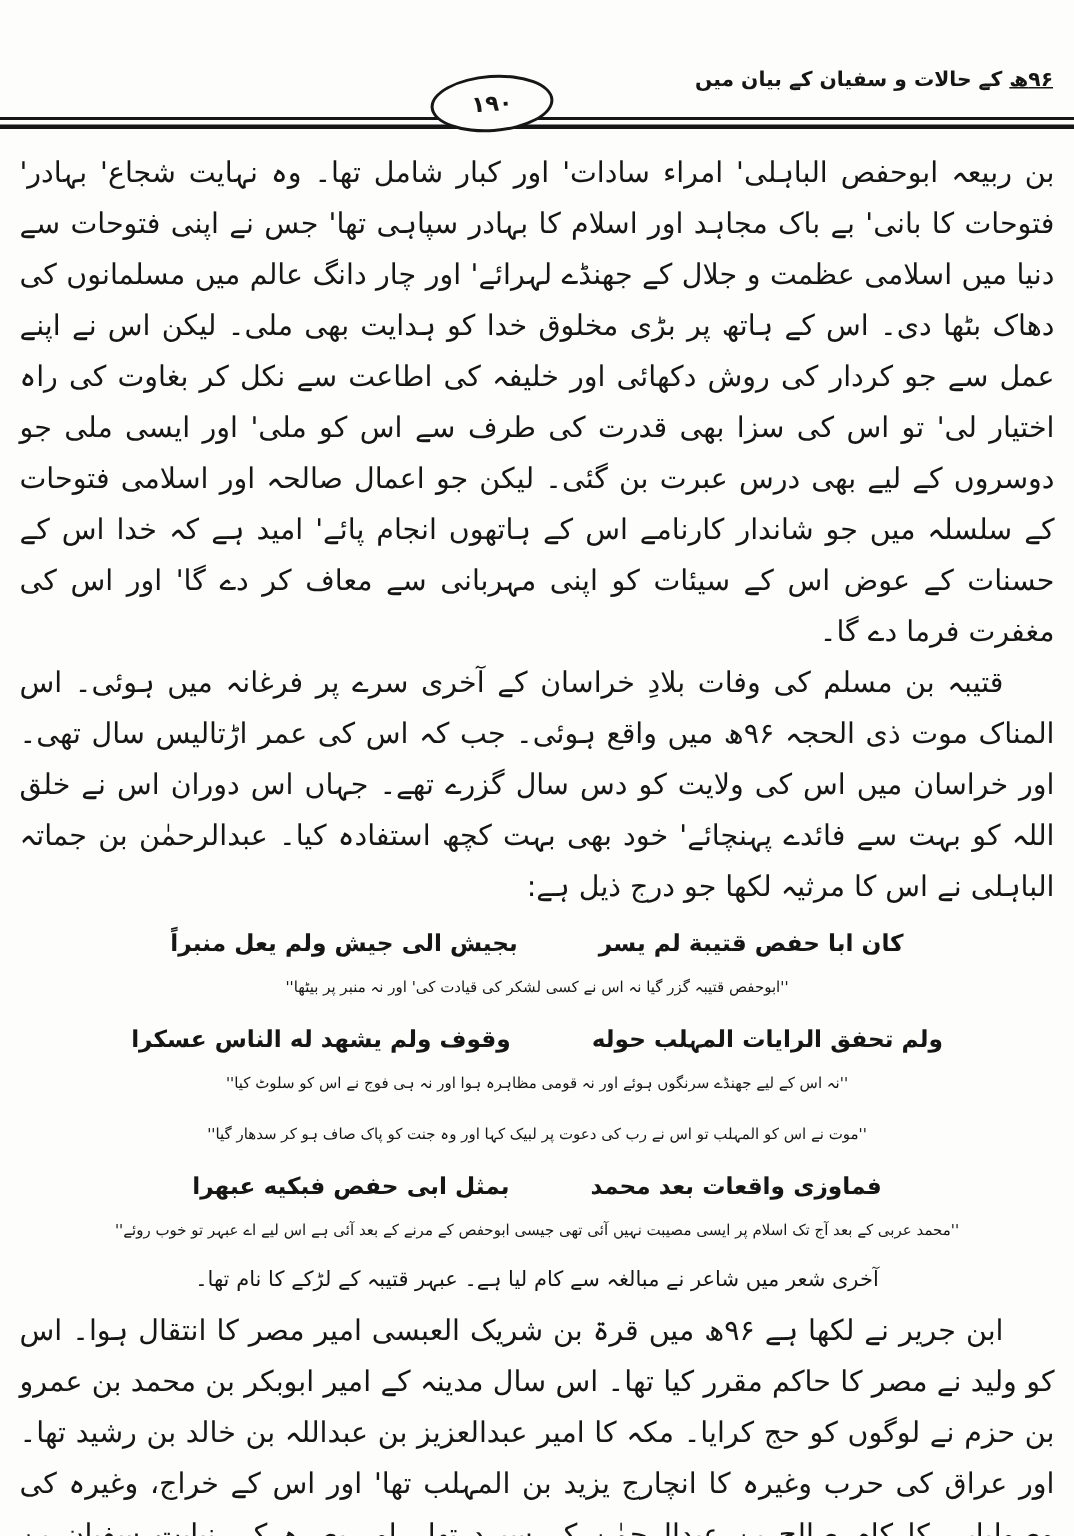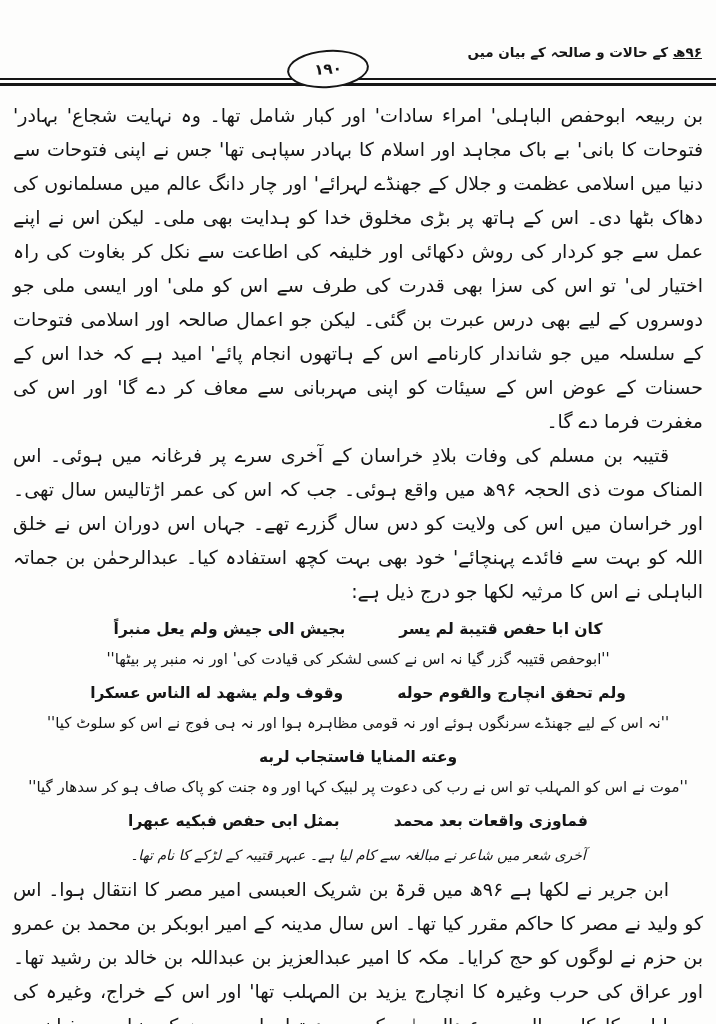--- a/index.html
+++ b/index.html
@@ -54,41 +54,40 @@
   .poem{margin:2px 0 0;}
   .couplet{
     display:flex;justify-content:center;gap:54px;
     font-size:15.5px;font-weight:bold;
     line-height:30px;margin-top:6px;
     font-family:"DejaVu Sans",sans-serif;
   }
   .hemistich{white-space:nowrap;}
   .translation{
     text-align:center;
-    font-size:15px;
+    font-size:10px;
     line-height:26px;
     margin:2px 6px 4px;
   }
   .note{
     margin:4px 0 2px;
     text-align:center;
     font-size:14px;
     line-height:30px;
-    font-style:italic;
   }
 </style>
 </head>
 <body>
 
 <div class="page">
 
   <div class="hdr">
     <div class="hdr-row">
       <span class="hdr-chapter">
-        <span class="year">۹۶ھ</span><span> کے حالات و صالحہ کے بیان میں</span>
+        <span class="year">۹۶ھ</span><span> کے حالات و سفیان کے بیان میں</span>
       </span>
     </div>
     <div class="hdr-rule"></div>
     <div class="page-oval">
       <span>۱۹۰</span>
     </div>
   </div>
 
   <div class="content">
 
@@ -98,34 +97,34 @@
 
     <div class="poem">
 
       <div class="couplet">
         <span class="hemistich">کان ابا حفص قتیبة لم یسر</span>
         <span class="hemistich">بجیش الی جیش ولم یعل منبراً</span>
       </div>
       <div class="translation">''ابوحفص قتیبہ گزر گیا نہ اس نے کسی لشکر کی قیادت کی' اور نہ منبر پر بیٹھا''</div>
 
       <div class="couplet">
-        <span class="hemistich">ولم تحفق انچارج والقوم حوله</span>
+        <span class="hemistich">ولم تحفق الرایات المہلب حوله</span>
         <span class="hemistich">وقوف ولم یشهد له الناس عسکرا</span>
       </div>
       <div class="translation">''نہ اس کے لیے جھنڈے سرنگوں ہوئے اور نہ قومی مظاہرہ ہوا اور نہ ہی فوج نے اس کو سلوٹ کیا''</div>
 
       <div class="couplet">
-        <span class="hemistich">وعته المنایا فاستجاب لربه</span>
       </div>
       <div class="translation">''موت نے اس کو المہلب تو اس نے رب کی دعوت پر لبیک کہا اور وہ جنت کو پاک صاف ہو کر سدھار گیا''</div>
 
       <div class="couplet">
         <span class="hemistich">فماوزی واقعات بعد محمد</span>
         <span class="hemistich">بمثل ابی حفص فبکیه عبهرا</span>
       </div>
+      <div class="translation">''محمد عربی کے بعد آج تک اسلام پر ایسی مصیبت نہیں آئی تھی جیسی ابوحفص کے مرنے کے بعد آئی ہے اس لیے اے عبہر تو خوب روئے''</div>
 
     </div>
 
     <p class="note">آخری شعر میں شاعر نے مبالغہ سے کام لیا ہے۔ عبہر قتیبہ کے لڑکے کا نام تھا۔</p>
 
     <p class="body-text indent">ابن جریر نے لکھا ہے ۹۶ھ میں قرۃ بن شریک العبسی امیر مصر کا انتقال ہوا۔ اس کو ولید نے مصر کا حاکم مقرر کیا تھا۔ اس سال مدینہ کے امیر ابوبکر بن محمد بن عمرو بن حزم نے لوگوں کو حج کرایا۔ مکہ کا امیر عبدالعزیز بن عبداللہ بن خالد بن رشید تھا۔ اور عراق کی حرب وغیرہ کا انچارج یزید بن المہلب تھا' اور اس کے خراج، وغیرہ کی وصولیابی کا کام صالح بن عبدالرحمٰن کے سپرد تھا۔ اور بصرہ کی نیابت سفیان بن عبداللہ الکندی کے سپرد تھی۔ اور بصرہ میں عہدۂ قضا پر ابوبکر بن ابی موسیٰ مقرر تھے' اور خراسان کی حرب کے انچارج وکیع بن سود تھے۔</p>
 
   </div>
 </div>
 

